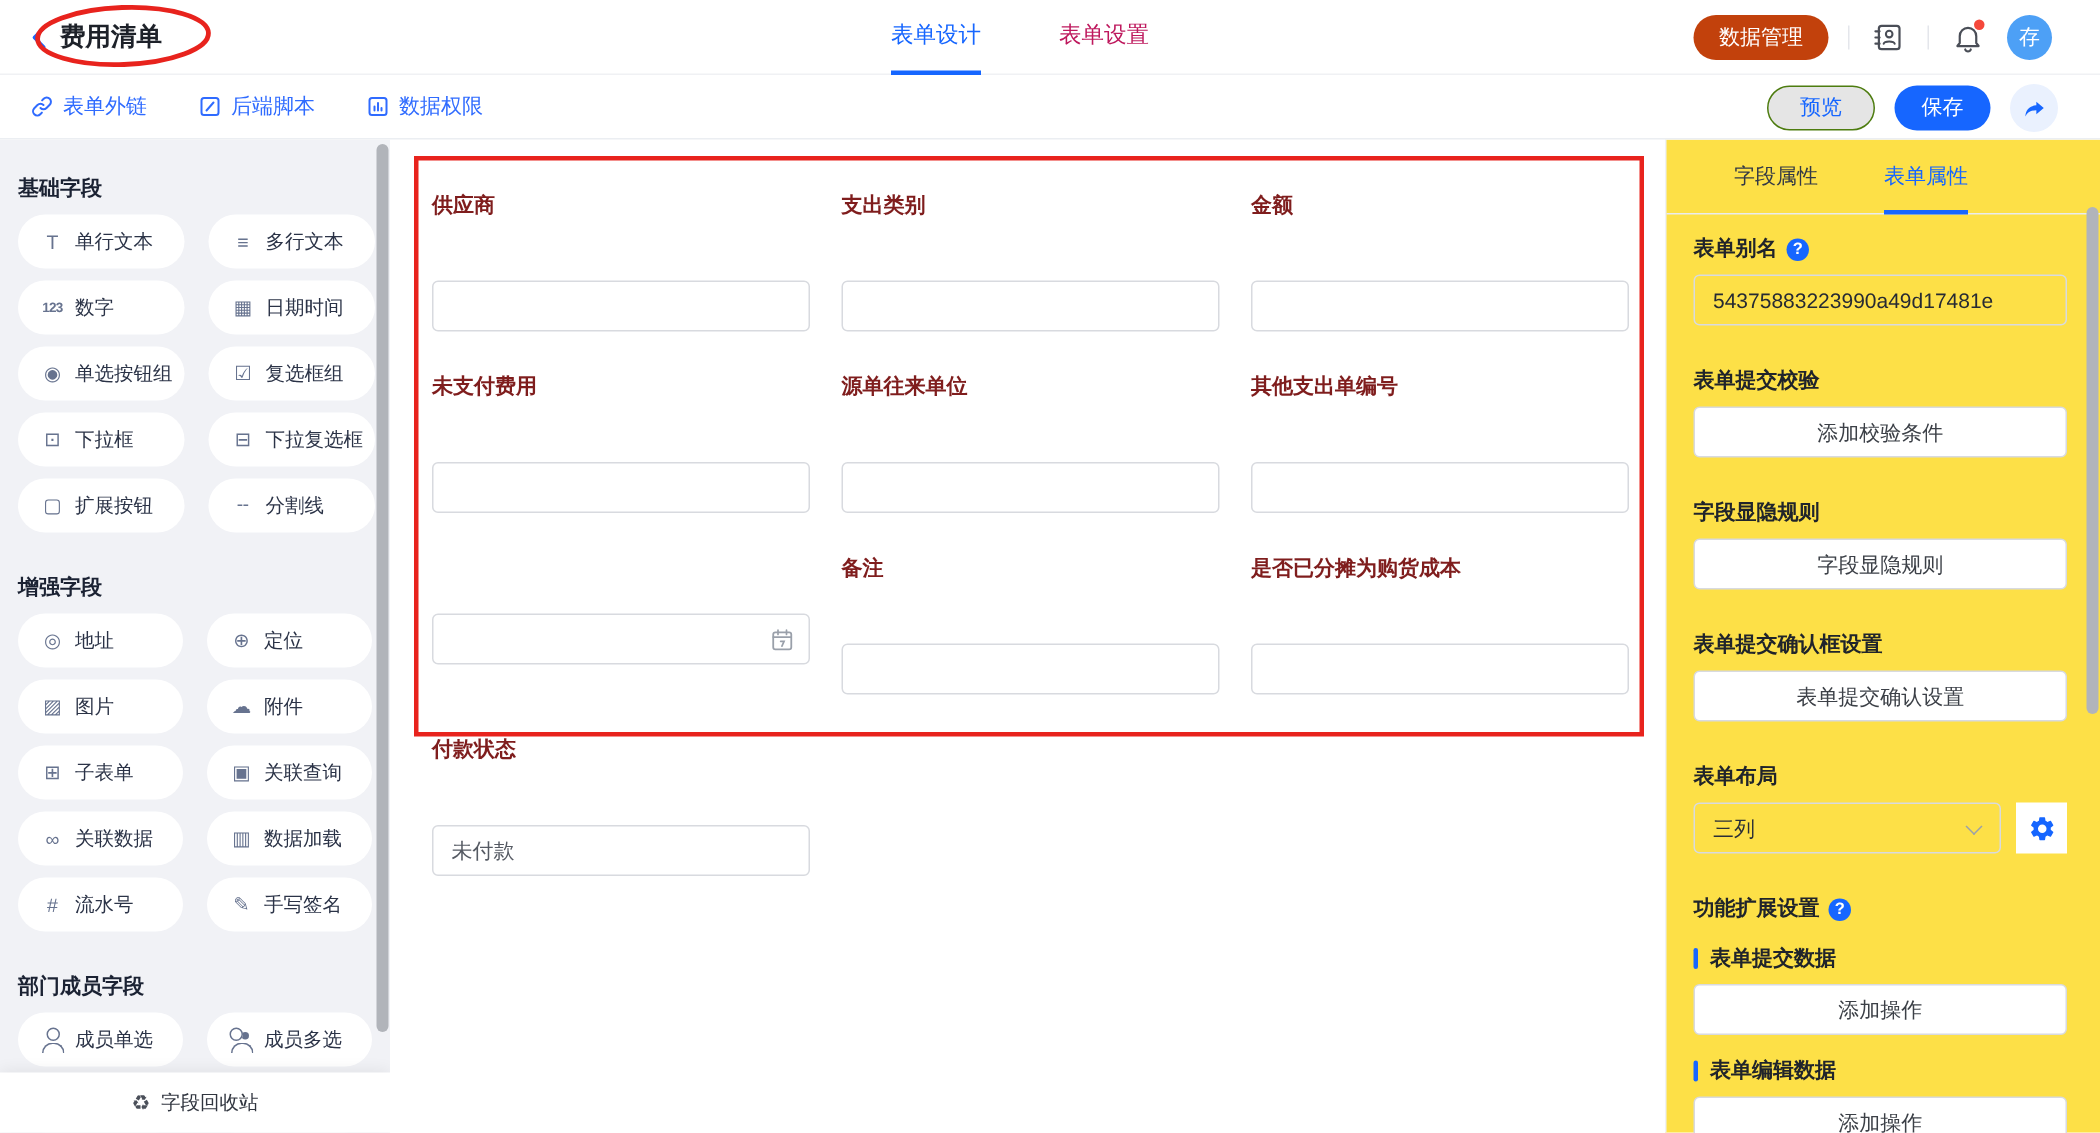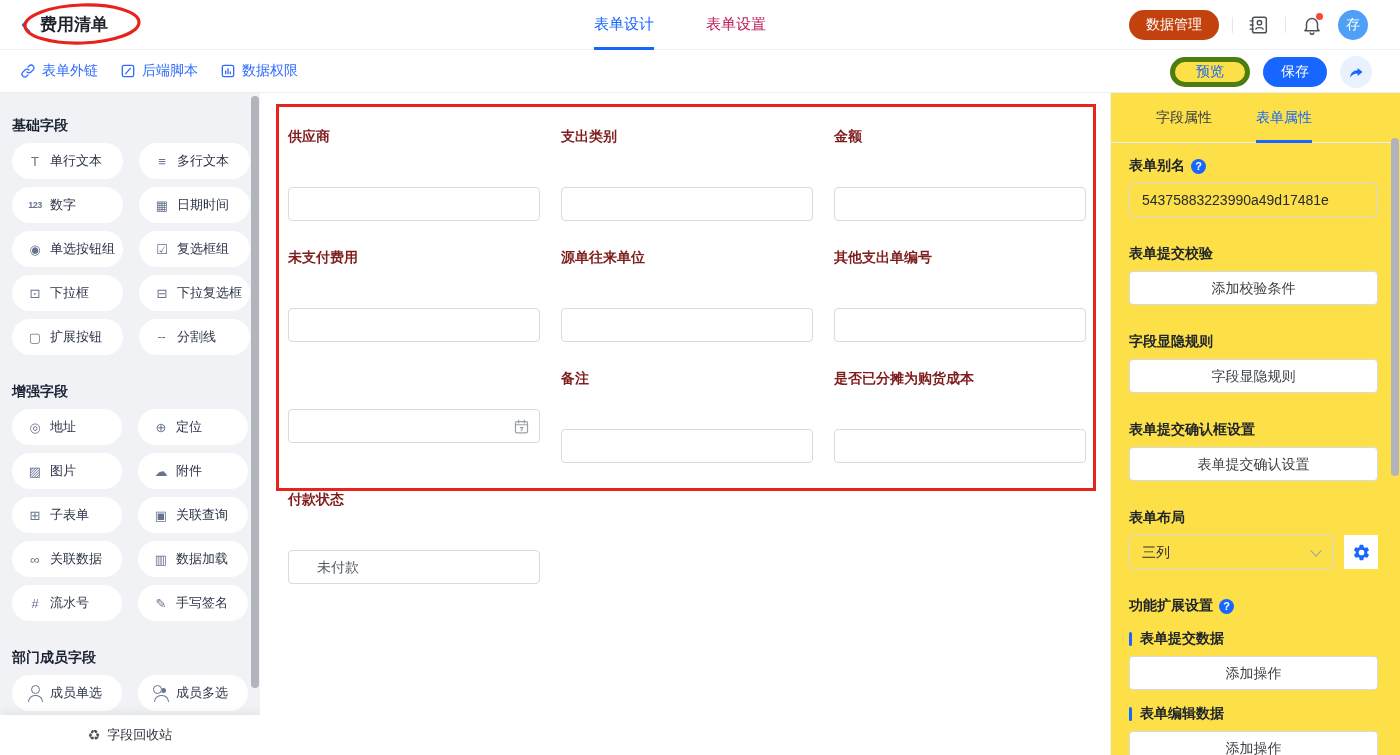--- a/index.html
+++ b/index.html
@@ -23,25 +23,25 @@
   .v-div { width:1px; height:16px; background:#e4e6eb; }
   .icon-btn { width:26px; height:26px; display:flex; align-items:center; justify-content:center;
     cursor:pointer; position:relative; background:none; border:none; }
   .bell-dot { position:absolute; right:2px; top:1px; width:7px; height:7px; border-radius:50%; background:#f5483b; }
   .avatar { width:30px; height:30px; border-radius:50%; background:#4da0f6; color:#fff; font-size:14px;
     display:flex; align-items:center; justify-content:center; cursor:pointer; }
 
   
   .subbar { position:absolute; left:0; top:50px; width:1400px; height:43px; background:#fff;
     border-bottom:1px solid #ebeef2; z-index:19; }
-  .subbar-links { position:absolute; left:20px; top:0; height:42px; display:flex; gap:22px; align-items:center; }
+  .subbar-links { position:absolute; left:20px; top:0; height:42px; display:flex; gap:34px; align-items:center; }
   .sub-link { display:flex; align-items:center; gap:6px; color:#2f6bff; font-size:14px; cursor:pointer; }
   .subbar-right { position:absolute; right:28px; top:6px; display:flex; gap:13px; align-items:center; }
-  .btn-preview { height:30px; padding:0 21px; border-radius:16px; border:5px solid #4d7c0f;
-    background:#fde047; color:#1666ff; font-size:14px; cursor:pointer; font-family:inherit; }
+  .btn-preview { height:30px; padding:0 21px; border-radius:16px; border:1px solid #4d7c0f;
+    background:#e5e5e5; color:#1666ff; font-size:14px; cursor:pointer; font-family:inherit; }
   .btn-save { height:30px; padding:0 18px; border-radius:16px; border:none;
     background:#1666ff; color:#fff; font-size:14px; cursor:pointer; font-family:inherit; }
   .btn-share { width:32px; height:32px; border-radius:50%; border:none; background:#eaf1fe;
     display:flex; align-items:center; justify-content:center; cursor:pointer; }
 
   
   .sidebar { position:absolute; left:0; top:93px; width:260px; bottom:0; background:#f1f2f6; overflow:hidden; }
   .sb-inner { padding:22px 12px 0 12px; }
   .sb-title { font-size:14px; font-weight:700; color:#1b2233; line-height:20px; margin-bottom:8px; }
   .sb-section { margin-bottom:26px; }
@@ -65,21 +65,21 @@
   .recycle-glyph { font-size:14px; color:#4a4f59; }
 
   
   .canvas { position:absolute; left:260px; top:93px; right:290px; bottom:0; background:#fff; }
   .red-rect { position:absolute; left:276px; top:104px; width:820px; height:387px;
     border:3px solid #e8231d; z-index:10; pointer-events:none; }
   .fields-grid { position:absolute; left:288px; top:126px; width:798px; display:grid;
     grid-template-columns:252px 252px 252px; column-gap:21px; row-gap:26px; z-index:5; }
   .f-label { font-size:14px; font-weight:700; color:#7f1d1d; line-height:20px; margin-bottom:8px; }
   .f-input { position:relative; height:34px; background:#fff; border:1px solid #d8dadf; border-radius:4px;
-    font-size:14px; color:#555a63; line-height:32px; padding:0 28px;margin-top:41px; }
+    font-size:14px; color:#555a63; line-height:32px; padding:0 12px;margin-top:41px; }
   .f-cal { position:absolute; right:9px; top:8px; color:#9aa0aa; }
 
   
   .panel { position:absolute; left:1110px; top:93px; right:0; bottom:0; background:#fde047;
     border-left:1px solid #f0f1f4; }
   .p-tabs { height:50px; display:flex; gap:44px; padding-left:45px; border-bottom:1px solid #eaecef; }
   .p-tab { height:50px; line-height:48px; font-size:14px; color:#333946; cursor:pointer;
     border-bottom:3px solid transparent; }
   .p-tab.active { color:#1666ff; border-bottom-color:#1666ff; }
   .p-body { padding:14px 22px 0 18px; }

